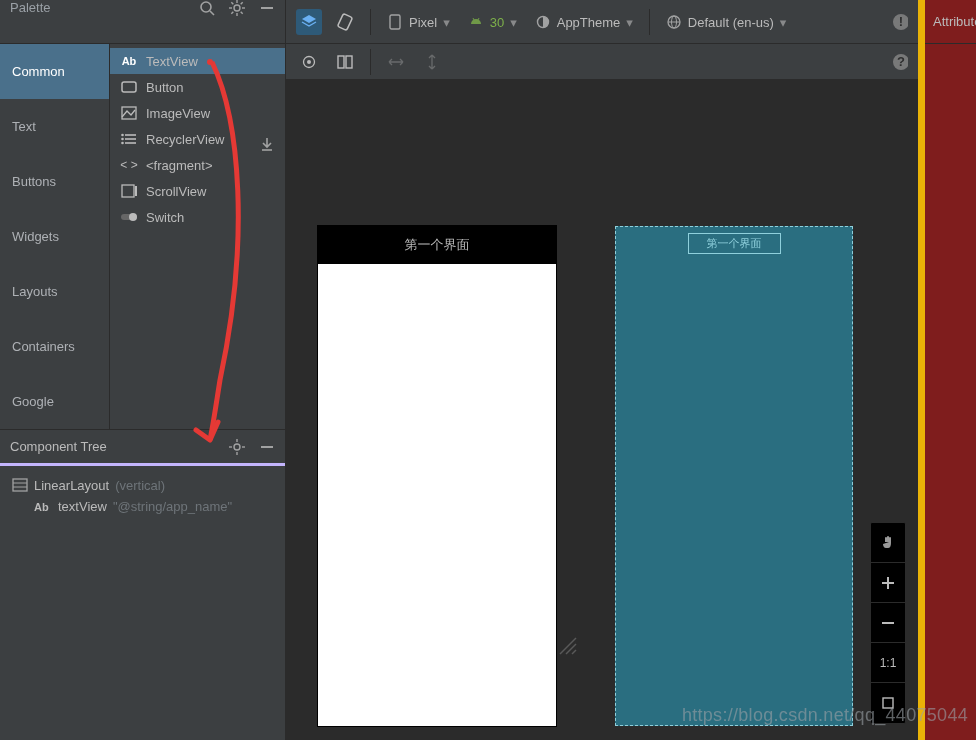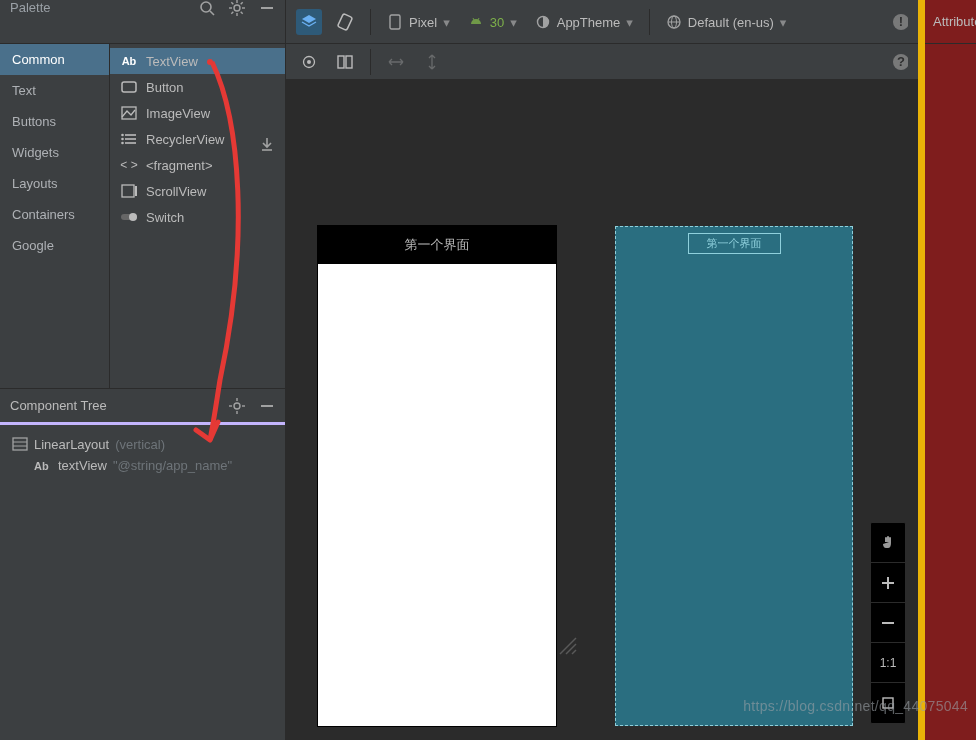--- a/index.html
+++ b/index.html
@@ -13,21 +13,21 @@
   
   .palette-head{height:44px;display:flex;align-items:flex-start;justify-content:space-between;padding:0 10px;border-bottom:1px solid #2b2b2b}
   .palette-head .title{color:#9aa0a6}
   .head-icons{display:flex;gap:14px;align-items:center}
   .ico{width:16px;height:16px;display:inline-flex;align-items:center;justify-content:center;opacity:.8}
   .ico svg{display:block}
 
   
   .palette-body{flex:0 0 345px;display:flex;position:relative;border-bottom:1px solid #2b2b2b}
   .cat-col{width:110px;border-right:1px solid #2b2b2b;display:flex;flex-direction:column}
-  .cat-item{padding:8px 12px;color:#aeb1b5;cursor:pointer}
+  .cat-item{padding:20px 12px;color:#aeb1b5;cursor:pointer}
   .cat-item.sel{background:#4a708b;color:#fff}
   .widgets-col{flex:1;display:flex;flex-direction:column;padding-top:4px;position:relative}
   .widget-item{display:flex;align-items:center;gap:8px;padding:5px 10px;color:#bfc3c7;cursor:pointer}
   .widget-item.sel{background:#4a708b;color:#fff}
   .widget-item .wicon{width:18px;height:16px;display:inline-flex;align-items:center;justify-content:center}
   .download-ico{position:absolute;right:10px;top:92px}
 
   
   .tree-head{height:36px;display:flex;align-items:center;justify-content:space-between;padding:0 10px;border-bottom:3px solid #c4b5fd}
   .tree-body{padding:8px 8px}
@@ -64,21 +64,21 @@
   
   .zoombar{position:absolute;right:12px;bottom:16px;width:36px;background:#000000;border:1px solid #2b2b2b;border-radius:2px;display:flex;flex-direction:column}
   .zoombar .zb{height:40px;display:flex;align-items:center;justify-content:center;border-bottom:1px solid #2b2b2b;cursor:pointer}
   .zoombar .zb:last-child{border-bottom:none}
   .zoombar .zb span{font-size:12px;color:#bbb}
 
   
   .attr-head{height:44px;display:flex;align-items:center;padding-left:8px;border-bottom:1px solid #2b2b2b;color:#9aa0a6;white-space:nowrap;overflow:hidden}
 
   
-  .watermark{position:absolute;right:8px;bottom:26px;color:#9aa0a6;opacity:.6;font-size:14px;letter-spacing:.3px}
+  .watermark{position:absolute;right:8px;bottom:14px;color:#9aa0a6;opacity:.6;font-size:18px;letter-spacing:.3px}
 
   
   .arrow{position:absolute;left:0;top:0;width:286px;height:470px;pointer-events:none}
 </style>
 </head>
 <body>
 
 <div class="root">
 
   <div class="leftpanel">

